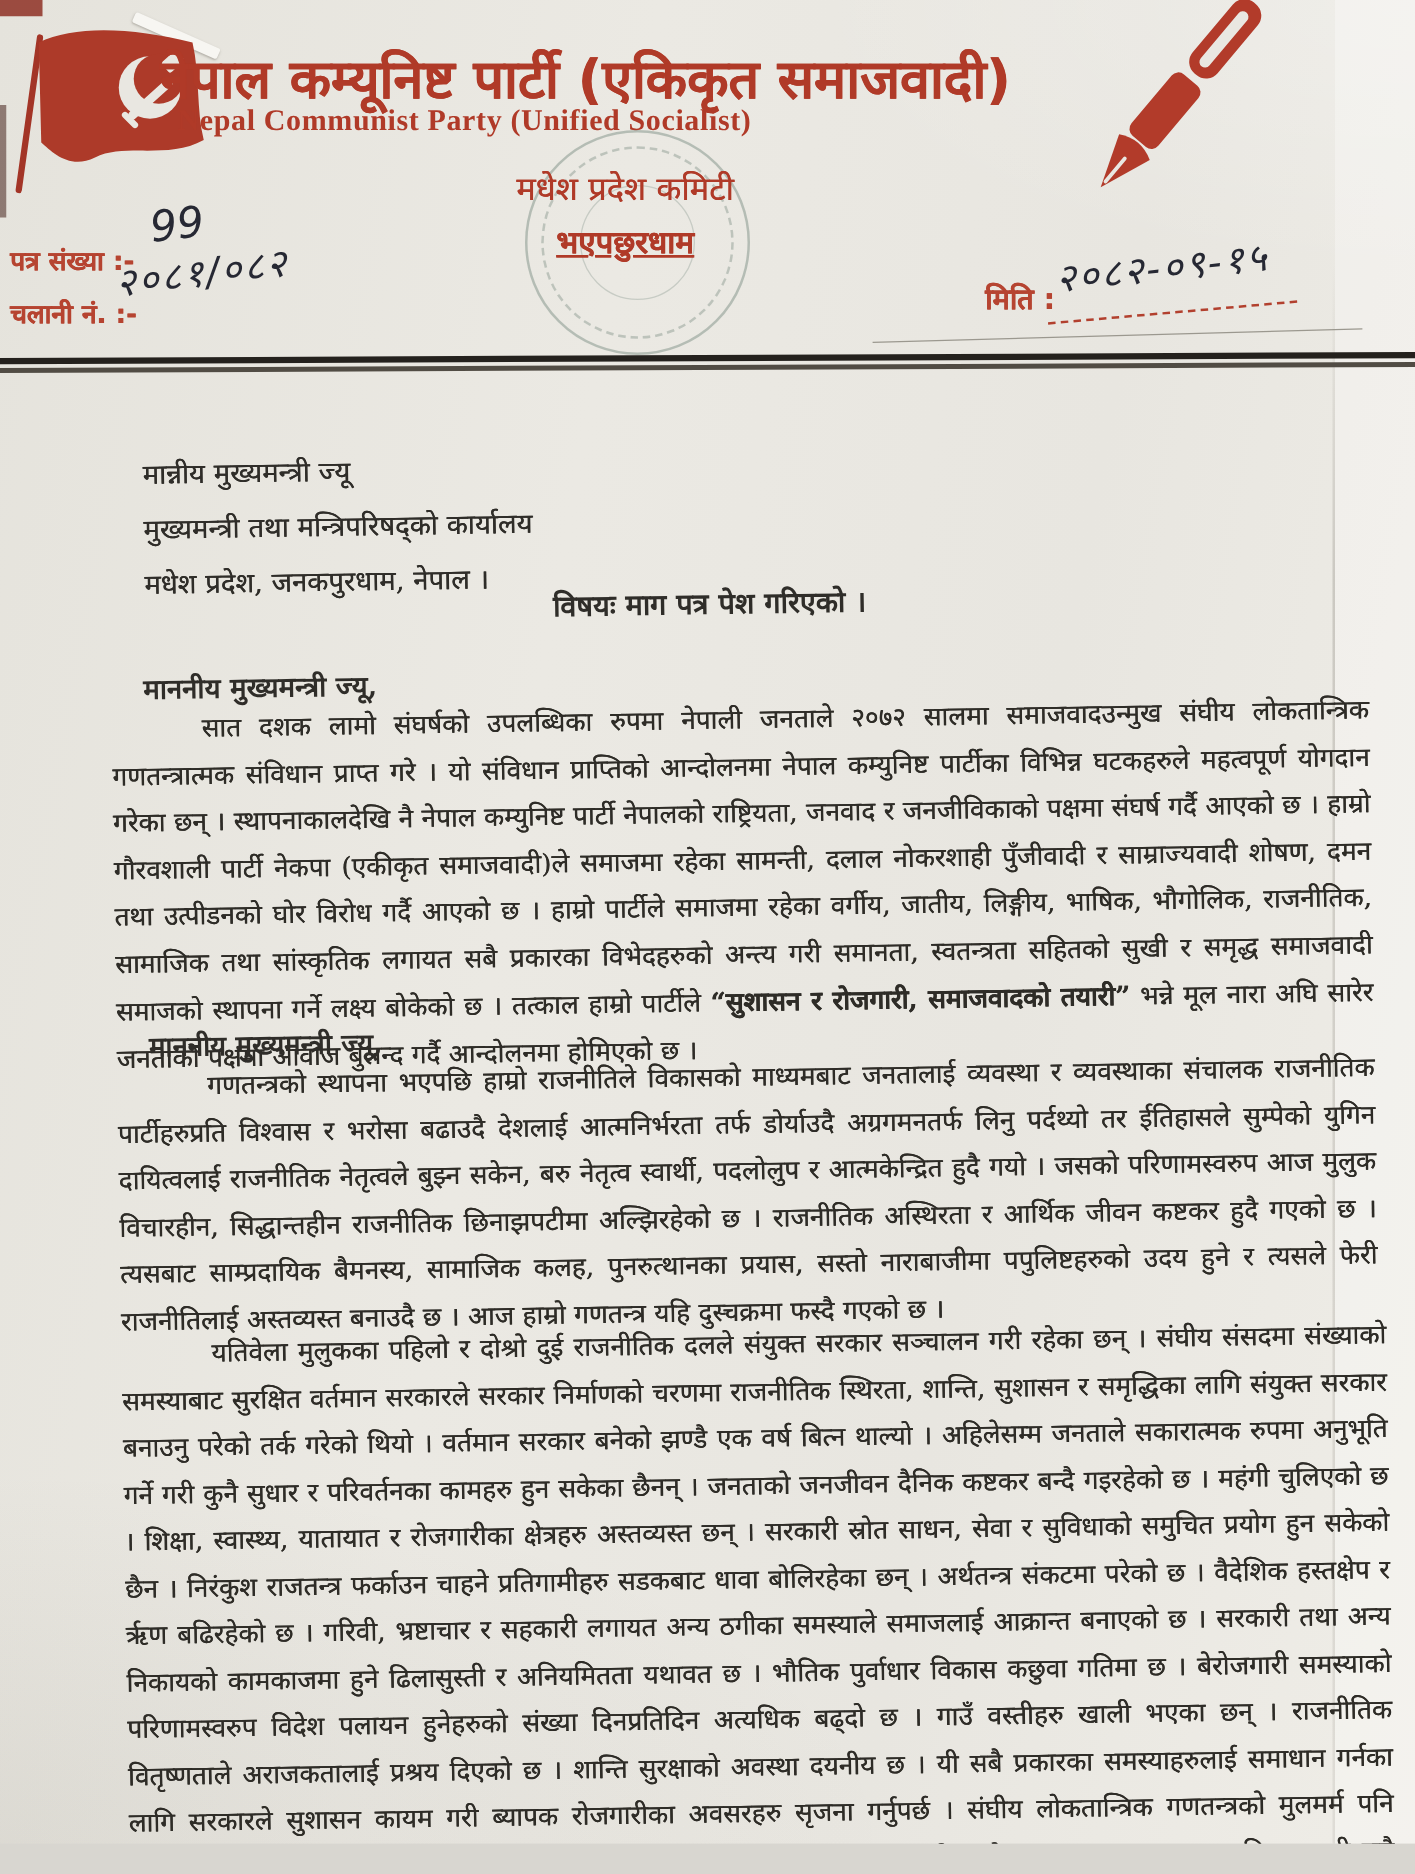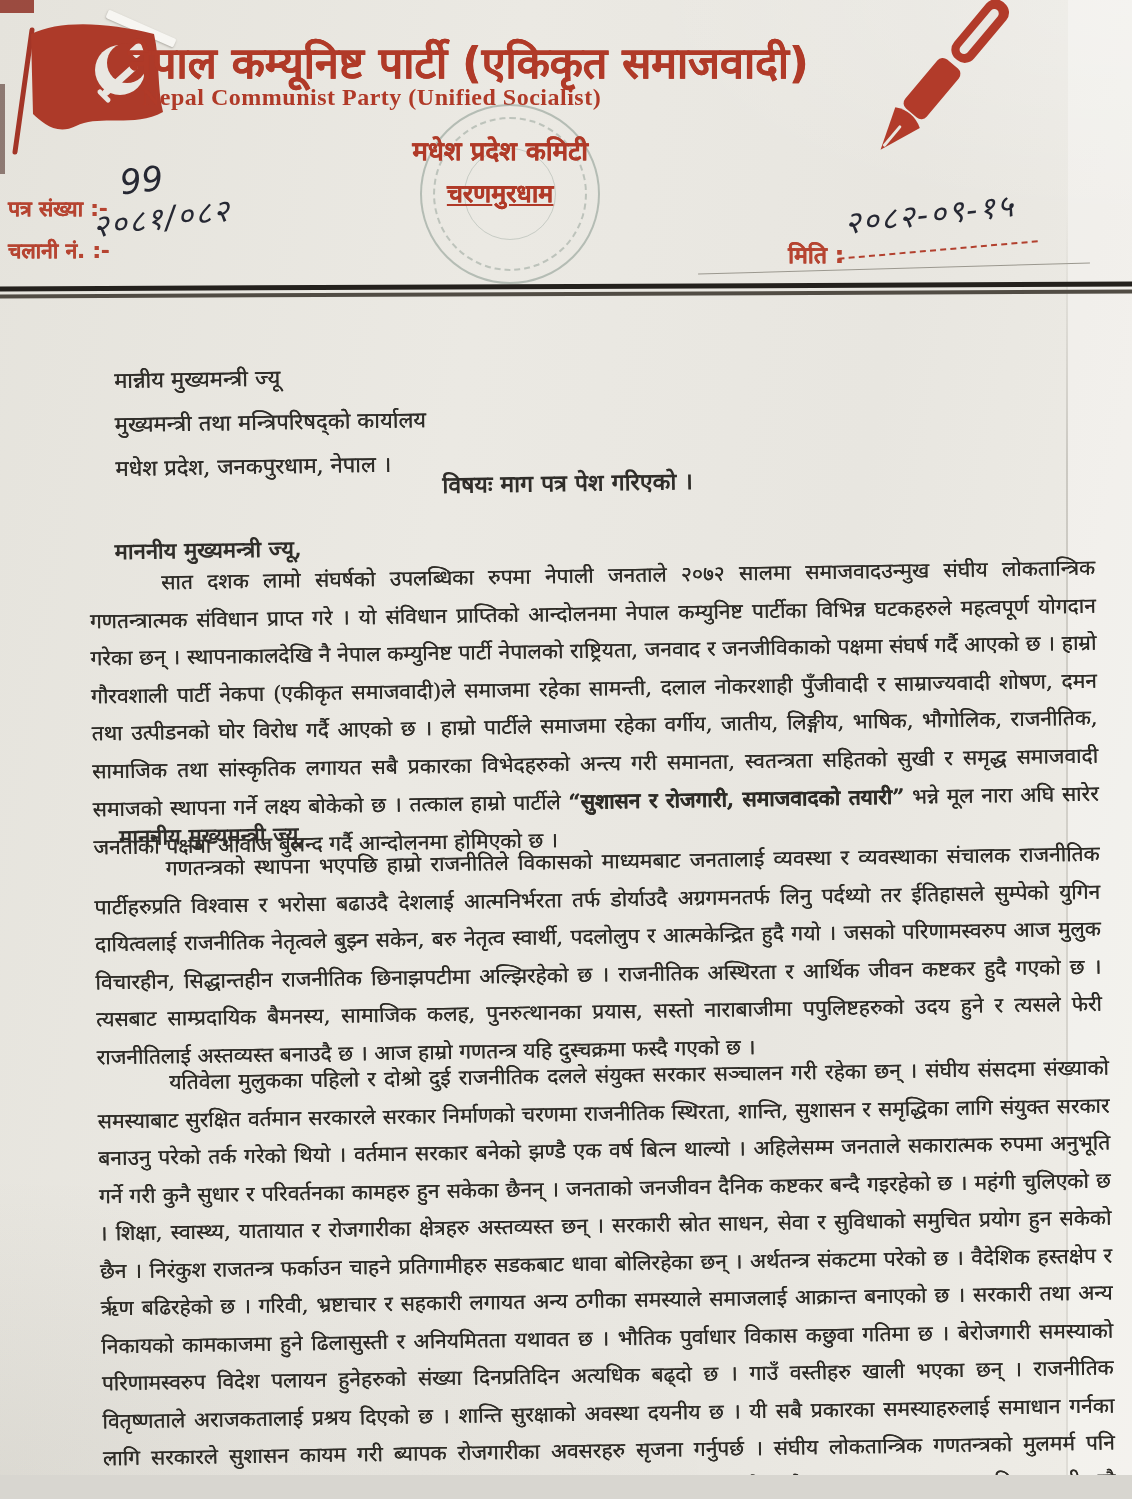--- a/index.html
+++ b/index.html
@@ -18,38 +18,38 @@
   .bright-strip{position:absolute;top:0;bottom:0;left:1068px;right:0;background:rgba(255,255,255,.30);}
   .scratch{position:absolute;left:104px;top:24px;width:74px;height:9px;background:#f7f6f2;
     transform:rotate(24deg);box-shadow:0 1px 2px rgba(120,115,105,.5);border-radius:2px;}
   .corner-mark{position:absolute;left:0;top:0;width:34px;height:13px;background:#8e3024;opacity:.85;}
   .edge-sliver{position:absolute;left:0;top:84px;width:5px;height:90px;background:rgba(70,35,28,.55);}
   .title-np{position:absolute;left:128px;top:32px;width:760px;font-size:43px;font-weight:700;
     letter-spacing:0;color:#b03a28;text-shadow:.4px 0 0 #b03a28;white-space:nowrap;}
   .title-en{position:absolute;left:142px;top:84px;width:720px;font-family:"Liberation Serif",serif;
     font-size:24px;font-weight:700;color:#b03a28;white-space:nowrap;letter-spacing:.5px;}
   .center-block{position:absolute;left:240px;top:132px;width:520px;text-align:center;}
-  .committee-np{font-size:26px;font-weight:700;color:#b03a28;text-shadow:.3px 0 0 #b03a28;text-align:center;}
+  .committee-np{font-size:26px;font-weight:400;color:#b03a28;text-shadow:.3px 0 0 #b03a28;text-align:center;}
   .city-np{font-size:25px;font-weight:700;color:#b03a28;text-decoration:underline;margin-top:7px;
     text-shadow:.3px 0 0 #b03a28;}
   .committee-en{font-size:27px;font-weight:700;color:#c04936;margin-top:6px;font-family:"Liberation Sans",sans-serif;}
   .city-en{font-size:27px;font-weight:700;color:#c04936;margin-top:3px;font-family:"Liberation Sans",sans-serif;}
 
   .stamp{position:absolute;left:420px;top:104px;width:176px;height:176px;border-radius:50%;
     border:2px solid rgba(115,135,125,.45);filter:blur(.4px);}
   .stamp::before{content:"";position:absolute;inset:11px;border-radius:50%;
     border:2px dashed rgba(115,135,125,.38);}
   .stamp::after{content:"";position:absolute;inset:42px;border-radius:50%;
     border:1.5px solid rgba(115,135,125,.30);}
 
   .meta-label{position:absolute;font-size:21px;font-weight:700;color:#b64431;white-space:nowrap;
     text-shadow:.3px 0 0 #b64431;}
   .lbl-letter-no{left:8px;top:194px;}
   .lbl-dispatch{left:8px;top:236px;text-align:center;}
-  .lbl-date{left:788px;top:238px;font-size:23px;}
+  .lbl-date{left:788px;top:222px;font-size:23px;}
 
   .hw{position:absolute;color:#262833;font-style:italic;font-weight:500;white-space:nowrap;
     font-family:"DejaVu Sans",sans-serif;}
   .hw-letter-no{left:120px;top:160px;font-size:34px;transform:rotate(-7deg);}
   .hw-dispatch{left:92px;top:196px;font-size:31px;transform:rotate(-7deg);letter-spacing:2px;}
   .hw-date{left:844px;top:192px;font-size:31px;transform:rotate(-6deg);letter-spacing:2px;}
   .date-dotted{position:absolute;left:838px;top:247px;width:200px;height:2px;
     border-bottom:2px dashed #b2402e;transform:rotate(-5deg);}
   .date-thinline{position:absolute;left:698px;top:268px;width:392px;height:1px;background:#9b988f;
     transform:rotate(-1.6deg);}
@@ -106,21 +106,21 @@
       </svg>
     </div>
 
     <div class="title-np">नेपाल कम्यूनिष्ट पार्टी (एकिकृत समाजवादी)</div>
     <div class="title-en">Nepal Communist Party (Unified Socialist)</div>
 
     <div class="stamp"></div>
 
     <div class="center-block">
       <div class="committee-np">मधेश प्रदेश कमिटी</div>
-      <div class="city-np">चरणमुरधाम</div>
+      <div class="city-np">भएपछुरधाम</div>
     </div>
 
     <div class="pen-wrap">
       <svg width="170" height="178" viewBox="0 0 170 178">
         <g transform="rotate(40 85 89)">
           <rect x="73" y="-14" width="26" height="74" rx="12" fill="#b23b2a"></rect>
           <rect x="81" y="-4" width="9" height="56" rx="4.5" fill="#e9e7e1"></rect>
           <rect x="72" y="66" width="28" height="64" rx="7" fill="#b23b2a"></rect>
           <path d="M86 178 L70 136 Q86 127 102 136 Z" fill="#b23b2a"></path>
           <path d="M86 172 L86 148" stroke="#e9e7e1" stroke-width="3" stroke-linecap="round"></path>

